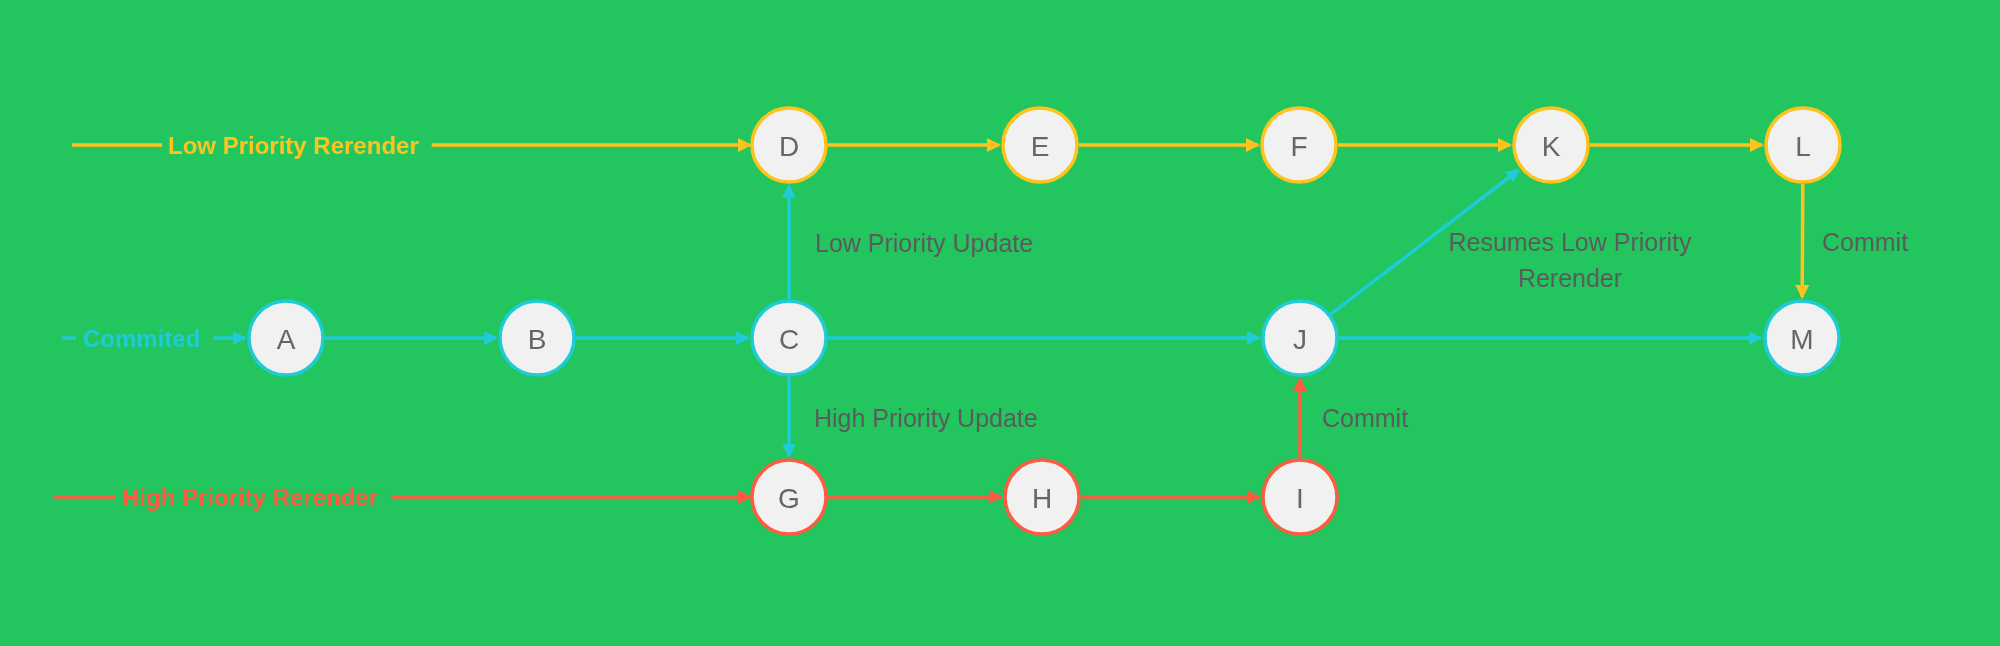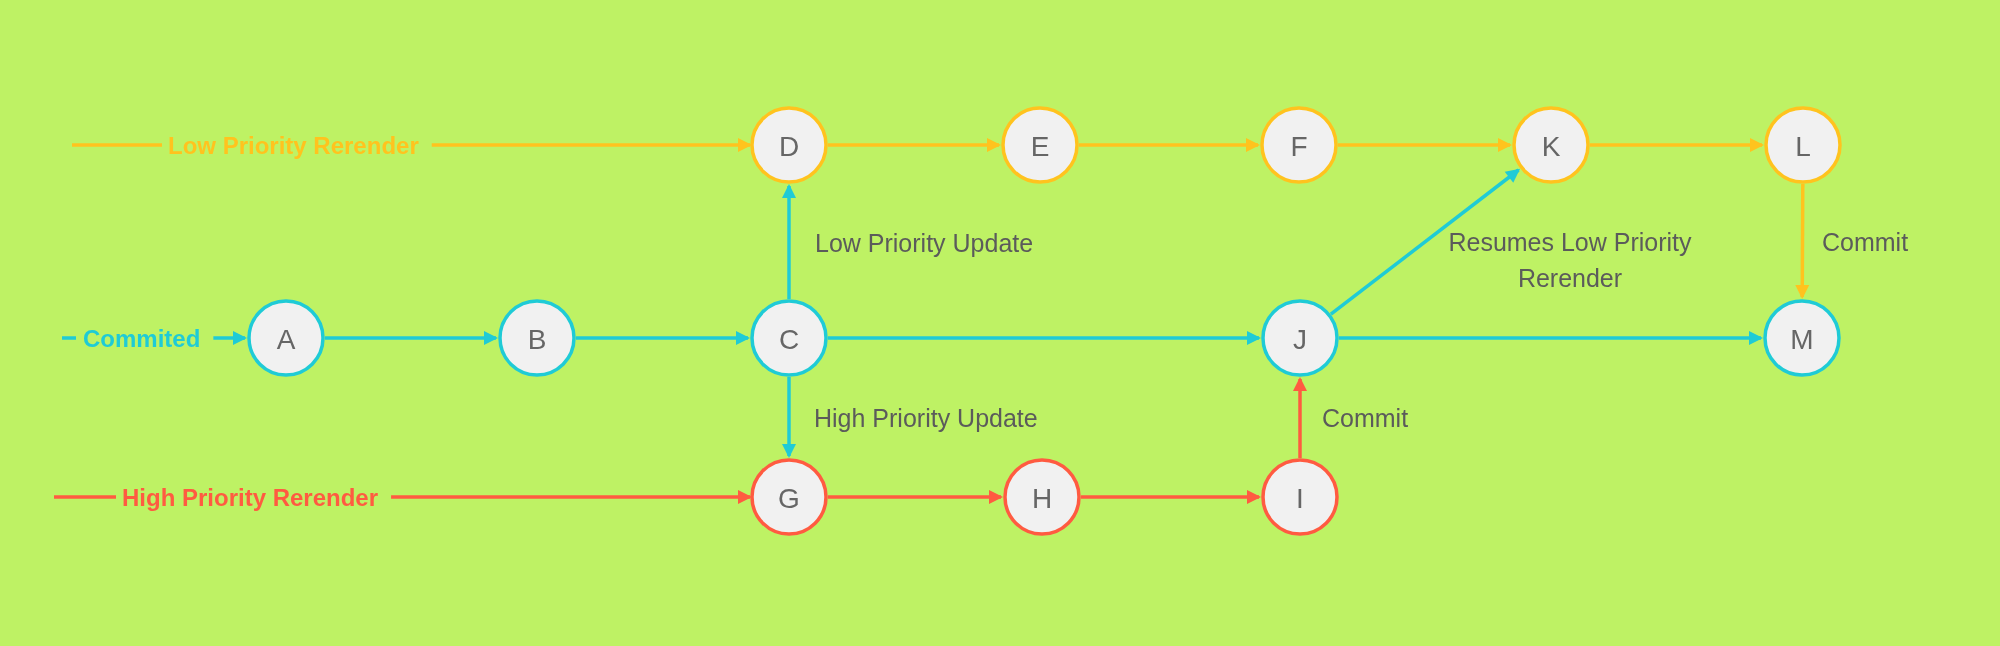--- a/index.html
+++ b/index.html
@@ -4,21 +4,21 @@
 <style>
   html, body {
     margin: 0;
     padding: 0;
     background: #f1f1f1;
   }
   #stage {
     width: 2000px;
     height: 646px;
     position: relative;
-    background: #bef264;
+    background: #22c55e;
     overflow: hidden;
   }
   svg {
     display: block;
     font-family: "Liberation Sans", "DejaVu Sans", sans-serif;
   }
   svg text {
     font-family: "Liberation Sans", "DejaVu Sans", sans-serif;
   }
 </style>

